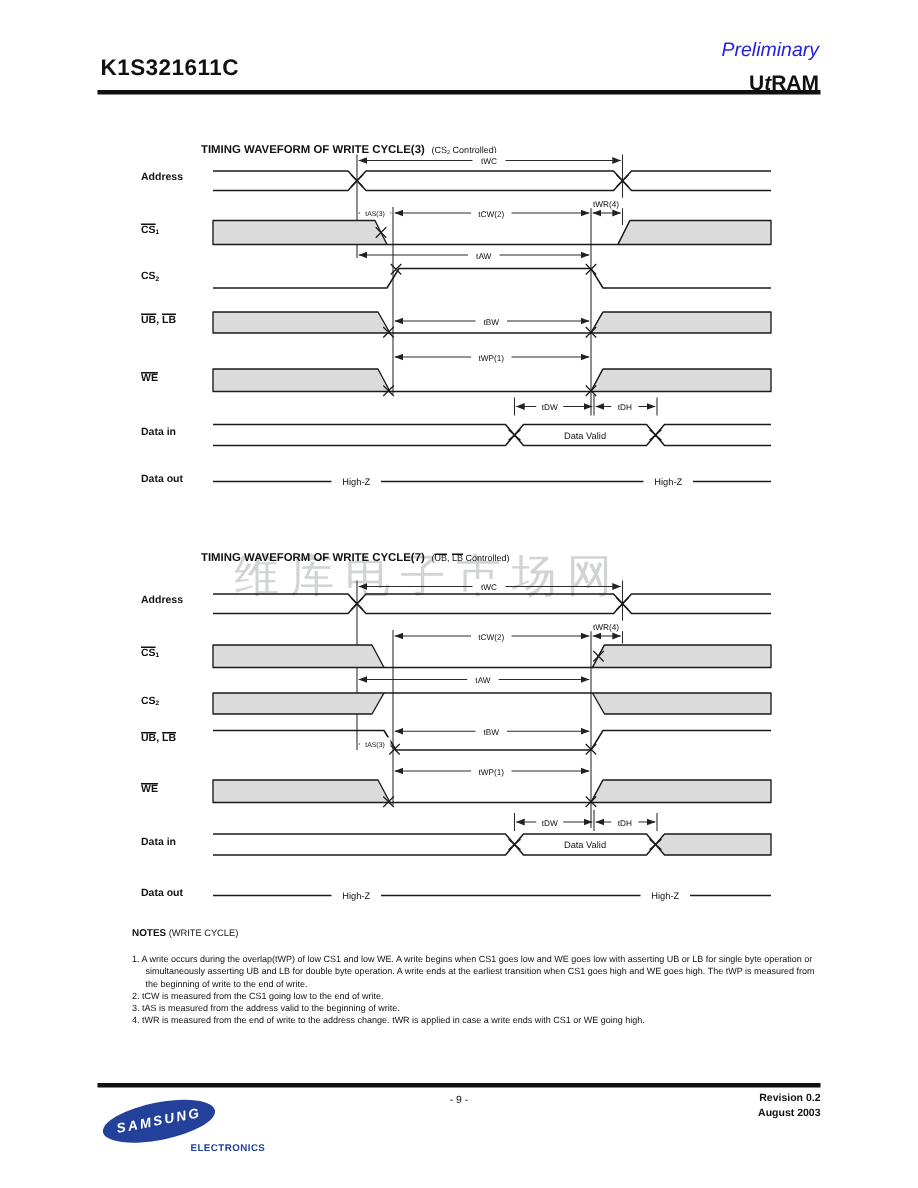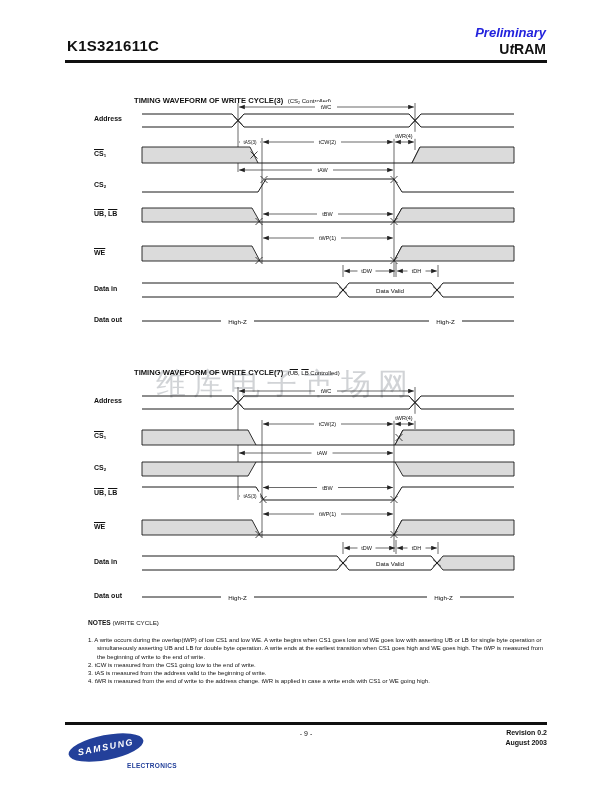--- a/index.html
+++ b/index.html
@@ -3,23 +3,23 @@
 <meta charset="utf-8">
 <style>
   html,body { margin:0; padding:0; background:#e8e8e8; }
   .page { position:relative; width:612px; height:792px; background:#ffffff;
           font-family:"Liberation Sans", sans-serif; color:#111;
           outline:1px solid #c9c9c9; overflow:hidden; margin:0 auto; }
   .abs { position:absolute; }
 
   
   .part-number { left:67px; top:37px; font-size:15px; font-weight:bold; letter-spacing:0.3px; }
-  .prelim  { right:66px; top:25px; font-size:13px; font-weight:bold; font-style:italic;
+  .prelim  { right:66px; top:25px; font-size:13px; font-weight:normal; font-style:italic;
              color:#2222dd; text-align:center; }
-  .product { right:66px; top:41px; font-size:14px; font-weight:bold; text-align:center; }
+  .product { right:66px; top:47px; font-size:14px; font-weight:bold; text-align:center; }
   .product .it { font-style:italic; }
   .rule { position:absolute; left:65px; width:482px; background:#101010; }
   .rule-top { top:60px; height:3px; }
   .rule-bottom { top:722px; height:2.5px; }
 
   
   .dtitle { position:absolute; left:88px; white-space:nowrap; }
   .dt-main { font-size:7.6px; font-weight:bold;margin-left:46px; }
   .dt-sub  { font-size:6px; }
   .ovl { text-decoration:overline; }

